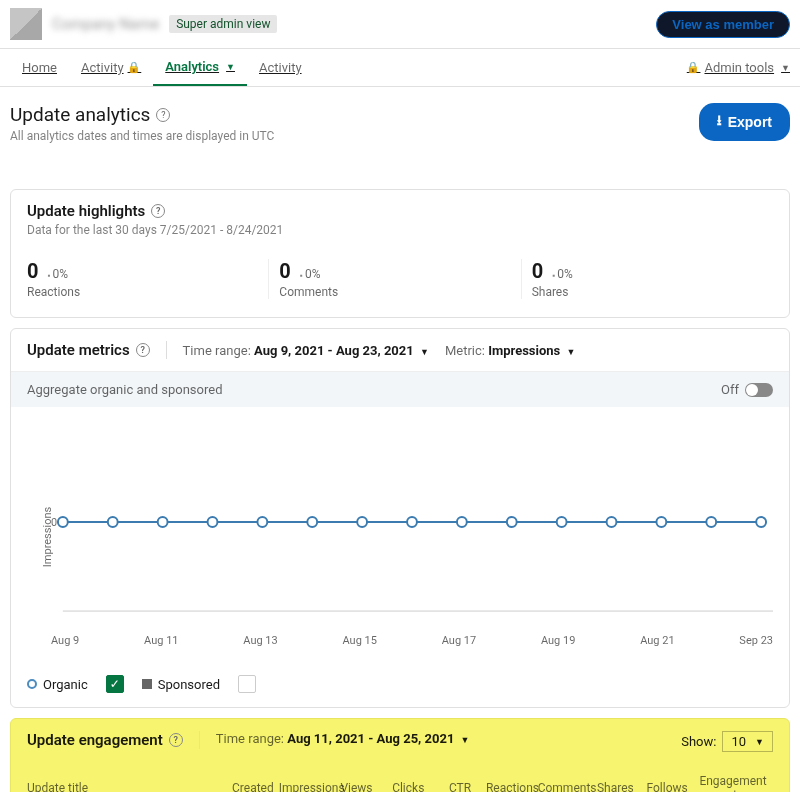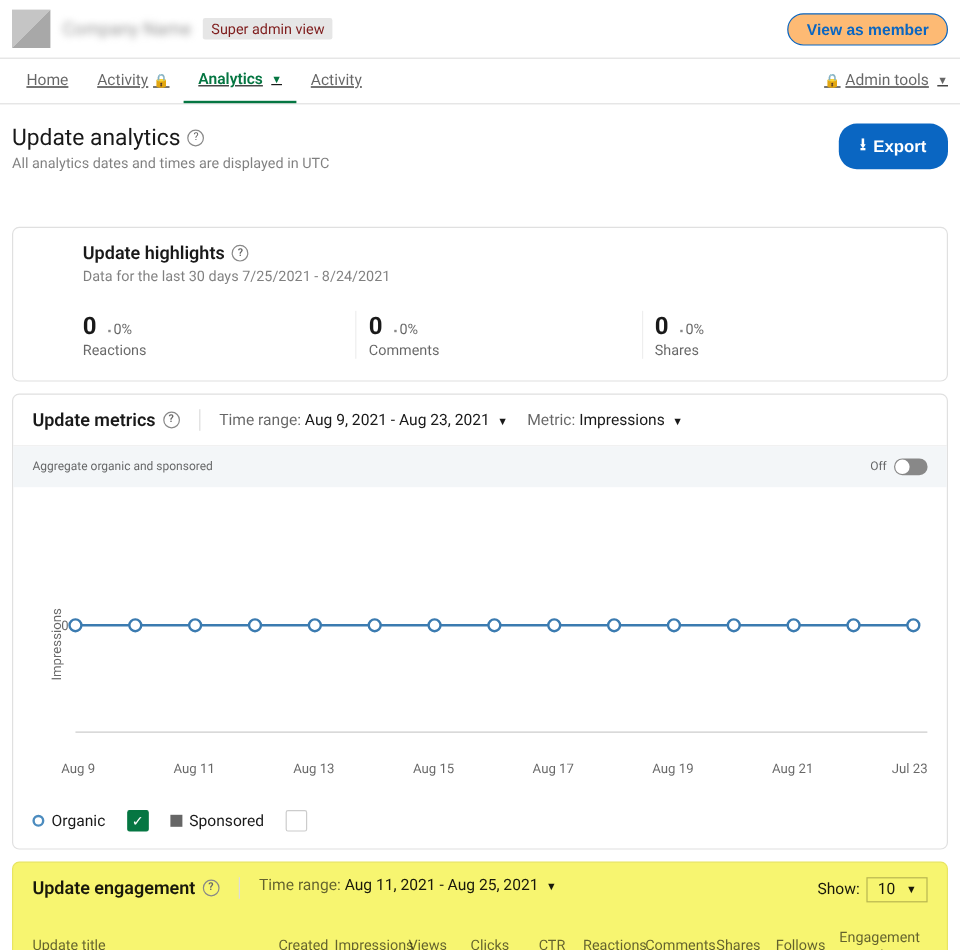--- a/index.html
+++ b/index.html
@@ -1,22 +1,22 @@
 <!DOCTYPE html>
 <html><head>
 <meta charset="utf-8">
 <style>
 * { box-sizing: border-box; margin: 0; padding: 0; }
 body { font-family: -apple-system, BlinkMacSystemFont, "Segoe UI", Roboto, sans-serif; font-size: 13px; color: rgba(0,0,0,0.9); background: #fff; width: 800px; }
 .header { display: flex; align-items: center; padding: 8px 10px; border-bottom: 1px solid #e0e0e0; }
 .logo { width: 32px; height: 32px; background: linear-gradient(135deg, #c5c5c5 50%, #a8a8a8 50%); margin-right: 10px; }
 .org-name { font-size: 15px; color: #999; margin-right: 10px; filter: blur(3px); }
-.badge-admin { background: #e6e6e6; color: #7f1d1d; padding: 2px 7px; font-size: 12px; border-radius: 2px; }
+.badge-admin { background: #e6e6e6; color: #14532d; padding: 2px 7px; font-size: 12px; border-radius: 2px; }
 .spacer { flex: 1; }
-.view-member { border: 1px solid #0a66c2; color: #0a66c2; background: #fdba74; padding: 5px 15px; border-radius: 15px; font-size: 13px; font-weight: 600; cursor: pointer; }
+.view-member { border: 1px solid #0a66c2; color: #0a66c2; background: #0f172a; padding: 5px 15px; border-radius: 15px; font-size: 13px; font-weight: 600; cursor: pointer; }
 .tabs { display: flex; align-items: center; border-bottom: 1px solid #e0e0e0; padding: 0 10px; text-decoration: underline; }
 .tab { padding: 10px 12px; font-size: 13px; color: rgba(0,0,0,0.6); cursor: pointer; display: flex; align-items: center; gap: 4px; }
 .tab.active { color: #057642; border-bottom: 2px solid #057642; font-weight: 600; }
 .lock-icon { color: #0a66c2; font-size: 11px; }
 .chevron { font-size: 9px; margin-left: 3px; }
 .admin-tools { font-size: 13px; color: rgba(0,0,0,0.6); cursor: pointer; padding: 10px 0; display: flex; align-items: center; gap: 4px; }
 .page-head { display: flex; align-items: flex-start; padding: 16px 10px; }
 .page-title { font-size: 19px; font-weight: 400; display: flex; align-items: center; gap: 6px; }
 .help-icon { width: 14px; height: 14px; border: 1px solid #888; border-radius: 50%; font-size: 9px; display: inline-flex; align-items: center; justify-content: center; color: #666; }
 .subtext { font-size: 12px; color: rgba(0,0,0,0.5); margin-top: 3px; }
@@ -27,23 +27,23 @@
 .stats-row { display: flex; padding: 10px 16px 18px; }
 .stat { flex: 1; border-right: 1px solid #eee; padding: 0 10px; }
 .stat:first-child { padding-left: 0; }
 .stat:last-child { border-right: none; }
 .stat-val { font-size: 20px; font-weight: 700; display: inline-block; margin-right: 6px; }
 .stat-delta { font-size: 12px; color: rgba(0,0,0,0.6); }
 .stat-delta::before { content: "▪"; font-size: 8px; margin-right: 2px; color: #888; }
 .stat-label { font-size: 12px; color: rgba(0,0,0,0.6); margin-top: 2px; }
 .metrics-bar { display: flex; align-items: center; padding: 12px 16px; border-bottom: 1px solid #eee; gap: 16px; font-size: 13px; }
 .mb-label { color: rgba(0,0,0,0.6); }
-.mb-val { font-weight: 400; margin-top: 12px; }
+.mb-val { font-weight: 700; margin-top: 12px; }
 .mb-divider { width: 1px; height: 18px; background: #ddd; }
-.agg-bar { display: flex; align-items: center; padding: 10px 16px; background: #f3f6f8; font-size: 10px; color: rgba(0,0,0,0.6); }
+.agg-bar { display: flex; align-items: center; padding: 10px 16px; background: #f3f6f8; font-size: 13px; color: rgba(0,0,0,0.6); }
 .toggle { width: 28px; height: 14px; background: #888; border-radius: 8px; position: relative; cursor: pointer; margin-left: 6px; }
 .toggle::after { content: ""; width: 12px; height: 12px; background: #fff; border-radius: 50%; position: absolute; top: 1px; left: 1px; }
 .chart-wrap { padding: 20px 16px 10px 40px; position: relative; }
 .y-label { position: absolute; left: 6px; top: 50%; transform: translateY(-50%) rotate(-90deg); font-size: 11px; color: rgba(0,0,0,0.6); }
 .chart-svg { width: 100%; height: 200px; }
 .x-labels { display: flex; justify-content: space-between; font-size: 11px; color: rgba(0,0,0,0.6); padding: 4px 0 10px; }
 .legend { display: flex; gap: 18px; padding: 8px 16px 14px; font-size: 13px; align-items: center; }
 .leg-item { display: flex; align-items: center; gap: 6px; }
 .leg-marker { width: 10px; height: 10px; border: 2px solid #4c8cbf; border-radius: 50%; background: #fff; }
 .leg-sq { width: 10px; height: 10px; background: #666; }
@@ -97,21 +97,21 @@
     </div>
     <div class="subtext">All analytics dates and times are displayed in UTC</div>
   </div>
   <div class="spacer"></div>
   <button class="export-btn">
     <span>⭳</span>
     <span>Export</span>
   </button>
 </div>
 
-<div class="card" style="margin-top: 30px; padding-left: 42px;">
+<div class="card" style="margin-top: 30px;">
   <div class="card-head">
     <div class="card-title">
       <span>Update highlights</span>
       <span class="help-icon">?</span>
     </div>
     <div class="subtext">Data for the last 30 days 7/25/2021 - 8/24/2021</div>
   </div>
   <div class="stats-row">
     <div class="stat">
       <span class="stat-val">0</span>
@@ -178,21 +178,21 @@
         <circle cx="718" cy="95" r="5" fill="#fff" stroke="#3b7bb0" stroke-width="2"></circle>
       </svg>
     <div class="x-labels" id="x-labels">
         <span>Aug 9</span>
         <span>Aug 11</span>
         <span>Aug 13</span>
         <span>Aug 15</span>
         <span>Aug 17</span>
         <span>Aug 19</span>
         <span>Aug 21</span>
-        <span>Jul 23</span>
+        <span>Sep 23</span>
       </div>
   </div>
   <div class="legend">
     <div class="leg-item">
       <span class="leg-marker"></span>
       <span>Organic</span>
     </div>
     <div class="leg-check on">✓</div>
     <div class="leg-item">
       <span class="leg-sq"></span>

